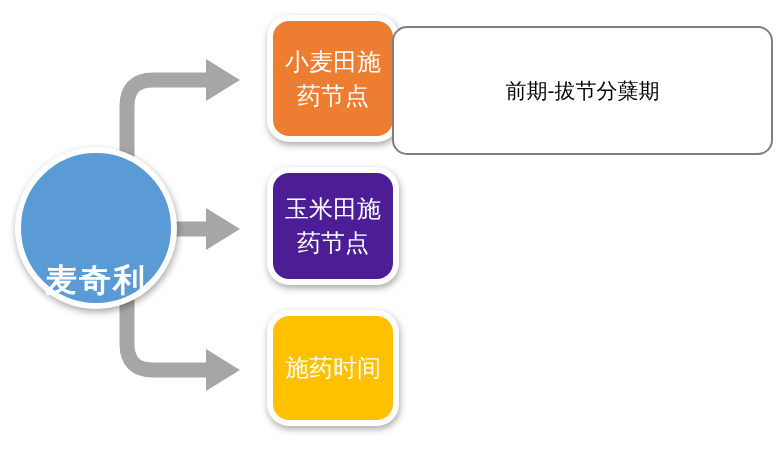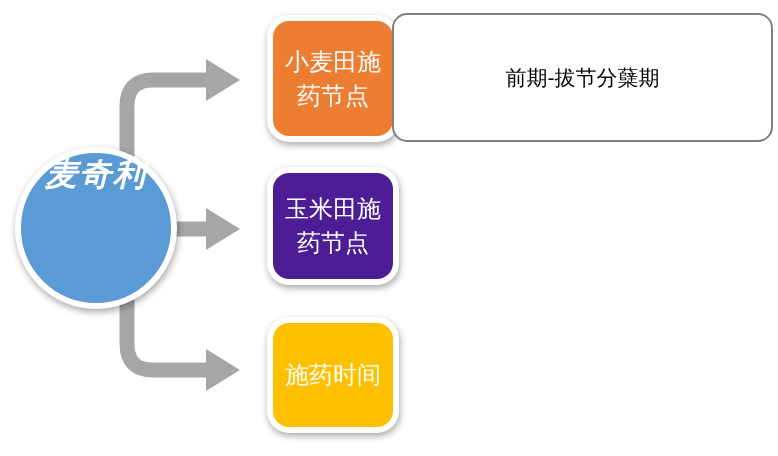--- a/index.html
+++ b/index.html
@@ -6,43 +6,42 @@
   .canvas {
     position:relative; width:778px; height:456px; background:#ffffff;
     overflow:hidden; font-family:"Liberation Sans", sans-serif;
   }
   .arrows { position:absolute; left:0; top:0; z-index:1; }
 
   .root-node {
     position:absolute; left:15px; top:147px; width:162px; height:162px;
     border-radius:50%; border:6px solid #ffffff; box-sizing:border-box;
     box-shadow:1px 3px 7px rgba(0,0,0,0.35);
-    display:flex; align-items:flex-start; justify-content:center;
+    display:flex; align-items:flex-end; justify-content:center;
     z-index:2;
-    font-style:italic;
   }
   .root-label {
     color:#ffffff; font-size:32px; font-weight:bold; letter-spacing:2px;
     font-family:"Liberation Sans", sans-serif;
   }
 
   .cat-box {
     position:absolute; left:243px; width:132px;
     border:6px solid #ffffff; border-radius:22px; box-sizing:border-box;
     box-shadow:1px 3px 7px rgba(0,0,0,0.35);
     display:flex; flex-direction:column; align-items:center; justify-content:center;
     text-align:center; z-index:2;margin-left:24px;
   }
   .cat-label {
     color:#ffffff; font-size:24px; line-height:34px;
     font-family:"Liberation Serif", "DejaVu Serif", serif;
   }
   #cat0 { top:15px;  height:127px; }
   #cat1 { top:167px; height:118px; }
-  #cat2 { top:317px; height:116px; }
+  #cat2 { top:310px; height:116px; }
 
   .detail-box {
     position:absolute; left:392px; width:381px;
     background:#ffffff; border:2px solid #7f7f7f; border-radius:15px;
     box-sizing:border-box;
     display:flex; flex-direction:column; align-items:center; justify-content:center;
     text-align:center; z-index:2;
   }
   .detail-line {
     color:#000000; font-size:21px; line-height:40px; font-weight:500;
@@ -73,21 +72,21 @@
   </svg>
 
   <div class="root-node" id="root" style="background: rgb(91, 155, 213);">
     <span class="root-label">麦奇利</span>
   </div>
 
   <div class="cat-box" id="cat0" style="background: rgb(237, 125, 49);">
     <span class="cat-label">小麦田施</span>
     <span class="cat-label">药节点</span>
   </div>
-  <div class="detail-box" id="det0" style="border-color: rgb(127, 127, 127);">
+  <div class="detail-box" id="det0" style="border-color: rgb(127, 127, 127); margin-top: 13px;">
     <span class="detail-line">前期-拔节分蘖期</span>
   </div>
 
   <div class="cat-box" id="cat1" style="background: #4c1d95;">
     <span class="cat-label">玉米田施</span>
     <span class="cat-label">药节点</span>
   </div>
 
   <div class="cat-box" id="cat2" style="background: rgb(255, 192, 0);">
     <span class="cat-label">施药时间</span>

